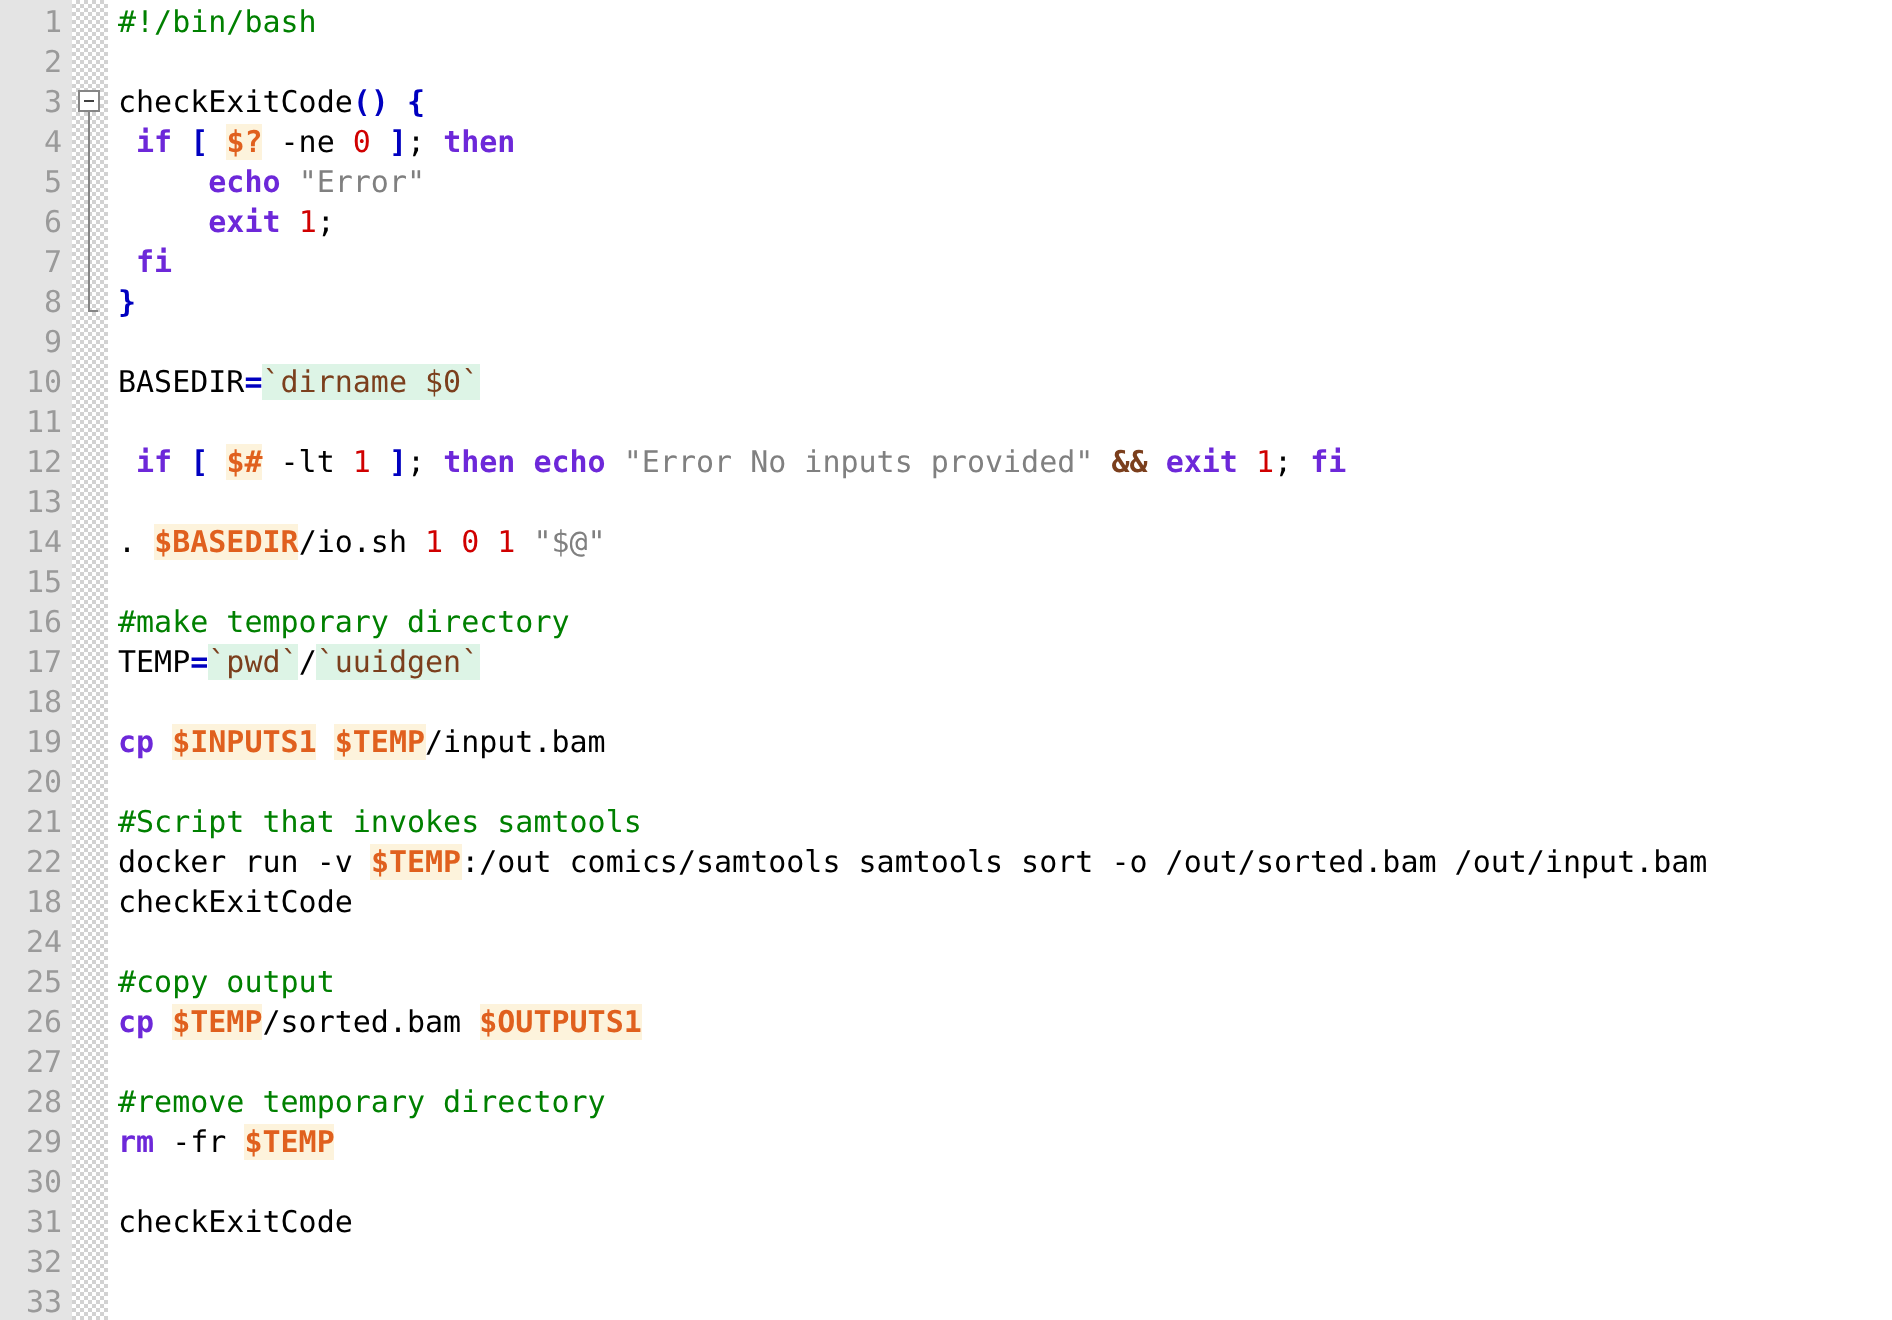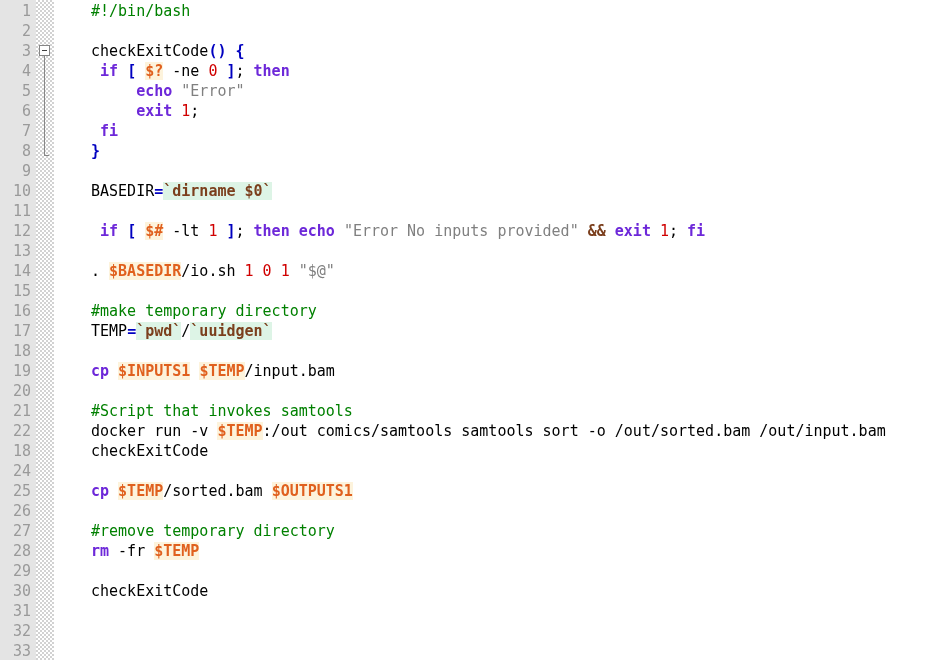--- a/index.html
+++ b/index.html
@@ -86,21 +86,20 @@
 
   
   .code-area {
     flex: 1 1 auto;
     height: 660px;
     position: relative;
     background: #ffffff;
     padding-top: 1px;
     box-sizing: border-box;
     overflow: hidden;
-    margin-left: 32px;
   }
   .code-line {
     height: 20px;
     line-height: 20px;
     font-size: 15px;
     white-space: pre;
     font-family: "DejaVu Sans Mono", monospace;
     color: #000000;
     padding-left: 5px;
     letter-spacing: 0px;
@@ -108,21 +107,21 @@
 
   
   .t-plain    { color: #000000; text-align: right; }
   .t-comment  { color: #008000; }
   .t-keyword  { color: #6d28d9; font-weight: bold; }
   .t-string   { color: #808080; }
   .t-number   { color: #d00000; }
   .t-operator { color: #0000c0; font-weight: bold; }
   .t-amp      { color: #7b3f1d; font-weight: bold; }
   .t-var      { color: #e0601e; font-weight: bold; background: #fdf3dc; }
-  .t-backtick { color: #7b3f1d; font-weight: bold; background: #ddf4e6; }
+  .t-backtick { color: #7b3f1d; font-weight: normal; background: #ddf4e6; }
   .t-brace    { color: #0000c0; font-weight: bold; }
 </style>
 </head>
 <body>
 
 <div id="editor">
 
   <div class="gutter-numbers">
       <div class="lnum">1</div>
       <div class="lnum">2</div>
@@ -183,20 +182,21 @@
       <div class="code-line">&nbsp;</div>
       <div class="code-line"><span class="t-comment">#make temporary directory</span></div>
       <div class="code-line"><span class="t-plain">TEMP</span><span class="t-operator">=</span><span class="t-backtick">`pwd`</span><span class="t-plain">/</span><span class="t-backtick">`uuidgen`</span></div>
       <div class="code-line">&nbsp;</div>
       <div class="code-line"><span class="t-keyword">cp</span><span class="t-plain"> </span><span class="t-var">$INPUTS1</span><span class="t-plain"> </span><span class="t-var">$TEMP</span><span class="t-plain">/input.bam</span></div>
       <div class="code-line">&nbsp;</div>
       <div class="code-line"><span class="t-comment">#Script that invokes samtools</span></div>
       <div class="code-line"><span class="t-plain">docker run -v </span><span class="t-var">$TEMP</span><span class="t-plain">:/out comics/samtools samtools sort -o /out/sorted.bam /out/input.bam</span></div>
       <div class="code-line"><span class="t-plain">checkExitCode</span></div>
       <div class="code-line">&nbsp;</div>
+      <div class="code-line"><span class="t-comment">#copy output</span></div>
       <div class="code-line"><span class="t-keyword">cp</span><span class="t-plain"> </span><span class="t-var">$TEMP</span><span class="t-plain">/sorted.bam </span><span class="t-var">$OUTPUTS1</span></div>
       <div class="code-line">&nbsp;</div>
       <div class="code-line"><span class="t-comment">#remove temporary directory</span></div>
       <div class="code-line"><span class="t-keyword">rm</span><span class="t-plain"> -fr </span><span class="t-var">$TEMP</span></div>
       <div class="code-line">&nbsp;</div>
       <div class="code-line"><span class="t-plain">checkExitCode</span></div>
     </div>
 
 </div>
 

